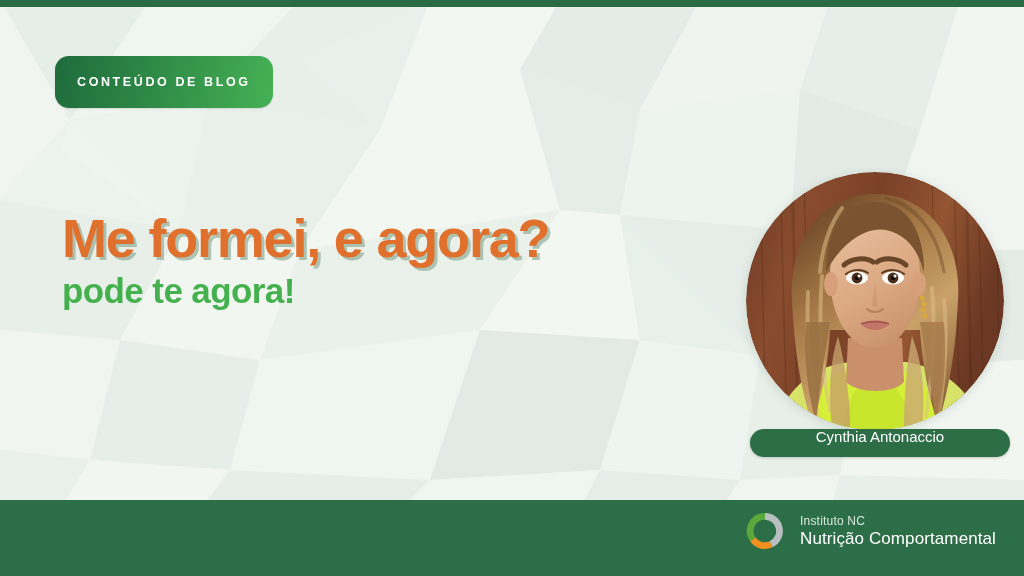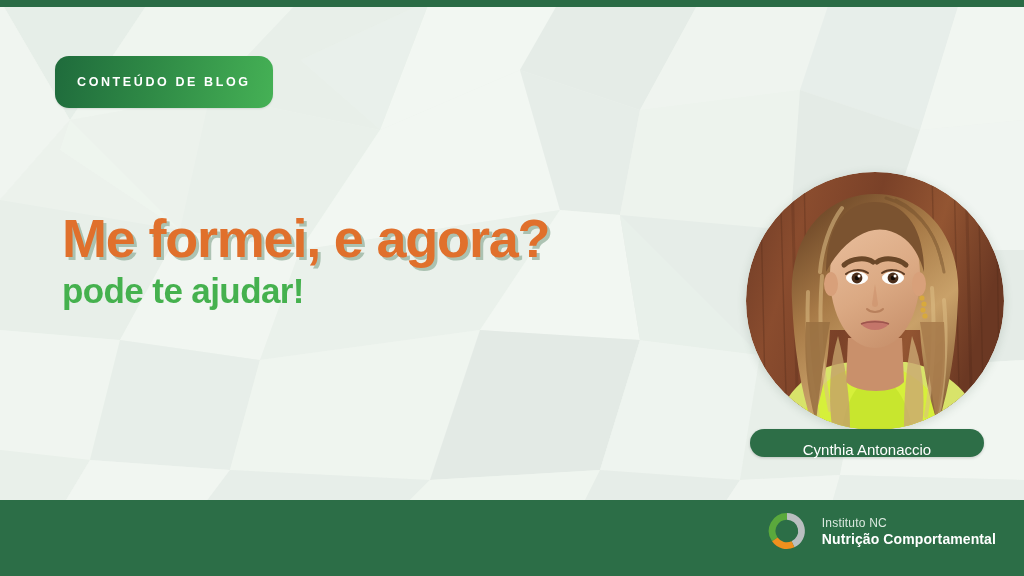--- a/index.html
+++ b/index.html
@@ -62,22 +62,22 @@
     position:absolute;left:746px;top:172px;
     width:258px;height:258px;border-radius:50%;
     overflow:hidden;
     box-shadow:0 2px 10px rgba(60,90,70,.18);
   }
   .photo-svg{display:block;width:258px;height:258px;}
 
   
   .name-badge{
     position:absolute;left:750px;top:429px;
-    width:234px;height:28px;
-    display:flex;align-items:flex-end;justify-content:center;
+    width:260px;height:28px;
+    display:flex;align-items:flex-start;justify-content:center;
     border-radius:14px;
     background:#2d6e47;
     box-shadow:0 1px 3px rgba(0,0,0,.18);
   }
   .name-badge-label{
     color:#ffffff;font-size:15px;line-height:1;white-space:nowrap;
   }
 
   
   .footer{
@@ -88,21 +88,21 @@
     position:absolute;right:28px;top:512px;
     display:flex;align-items:center;gap:16px;
   }
   .logo-mark{display:block;width:38px;height:38px;flex:0 0 auto;}
   .logo-text{display:flex;flex-direction:column;line-height:1;}
   .logo-line1{
     color:#dce9e0;font-size:12px;font-weight:normal;
     letter-spacing:.2px;margin-bottom:3px;
   }
   .logo-line2{
-    color:#ffffff;font-size:14px;font-weight:bold;letter-spacing:.1px;
+    color:#ffffff;font-size:17px;font-weight:normal;letter-spacing:.1px;
   }
 </style>
 </head>
 <body>
 
 <div id="slide">
 
   <svg class="bg-poly" viewBox="0 0 1024 576" preserveAspectRatio="none" aria-hidden="true">
     <rect x="0" y="0" width="1024" height="576" fill="#edf3ed"></rect>
     <g stroke="none">
@@ -156,21 +156,21 @@
 
   <div class="top-bar"></div>
 
   <div class="pill">
     <span class="pill-label">CONTEÚDO DE BLOG</span>
   </div>
 
   <h1 class="title">Me formei, e agora?</h1>
 
   <div class="subtitle">
-    <span class="l2">pode te ajudar!</span>
+    <span class="l2">pode te agora!</span>
   </div>
 
   <div class="photo-wrap">
     <svg class="photo-svg" viewBox="0 0 258 258" aria-hidden="true">
       <defs>
         <clipPath id="circleClip">
             <circle cx="129" cy="129" r="129"></circle>
           </clipPath>
         <linearGradient id="wood" x1="0" y1="0" x2="1" y2="0.3">
           <stop offset="0%" stop-color="#6d3b26"></stop>

